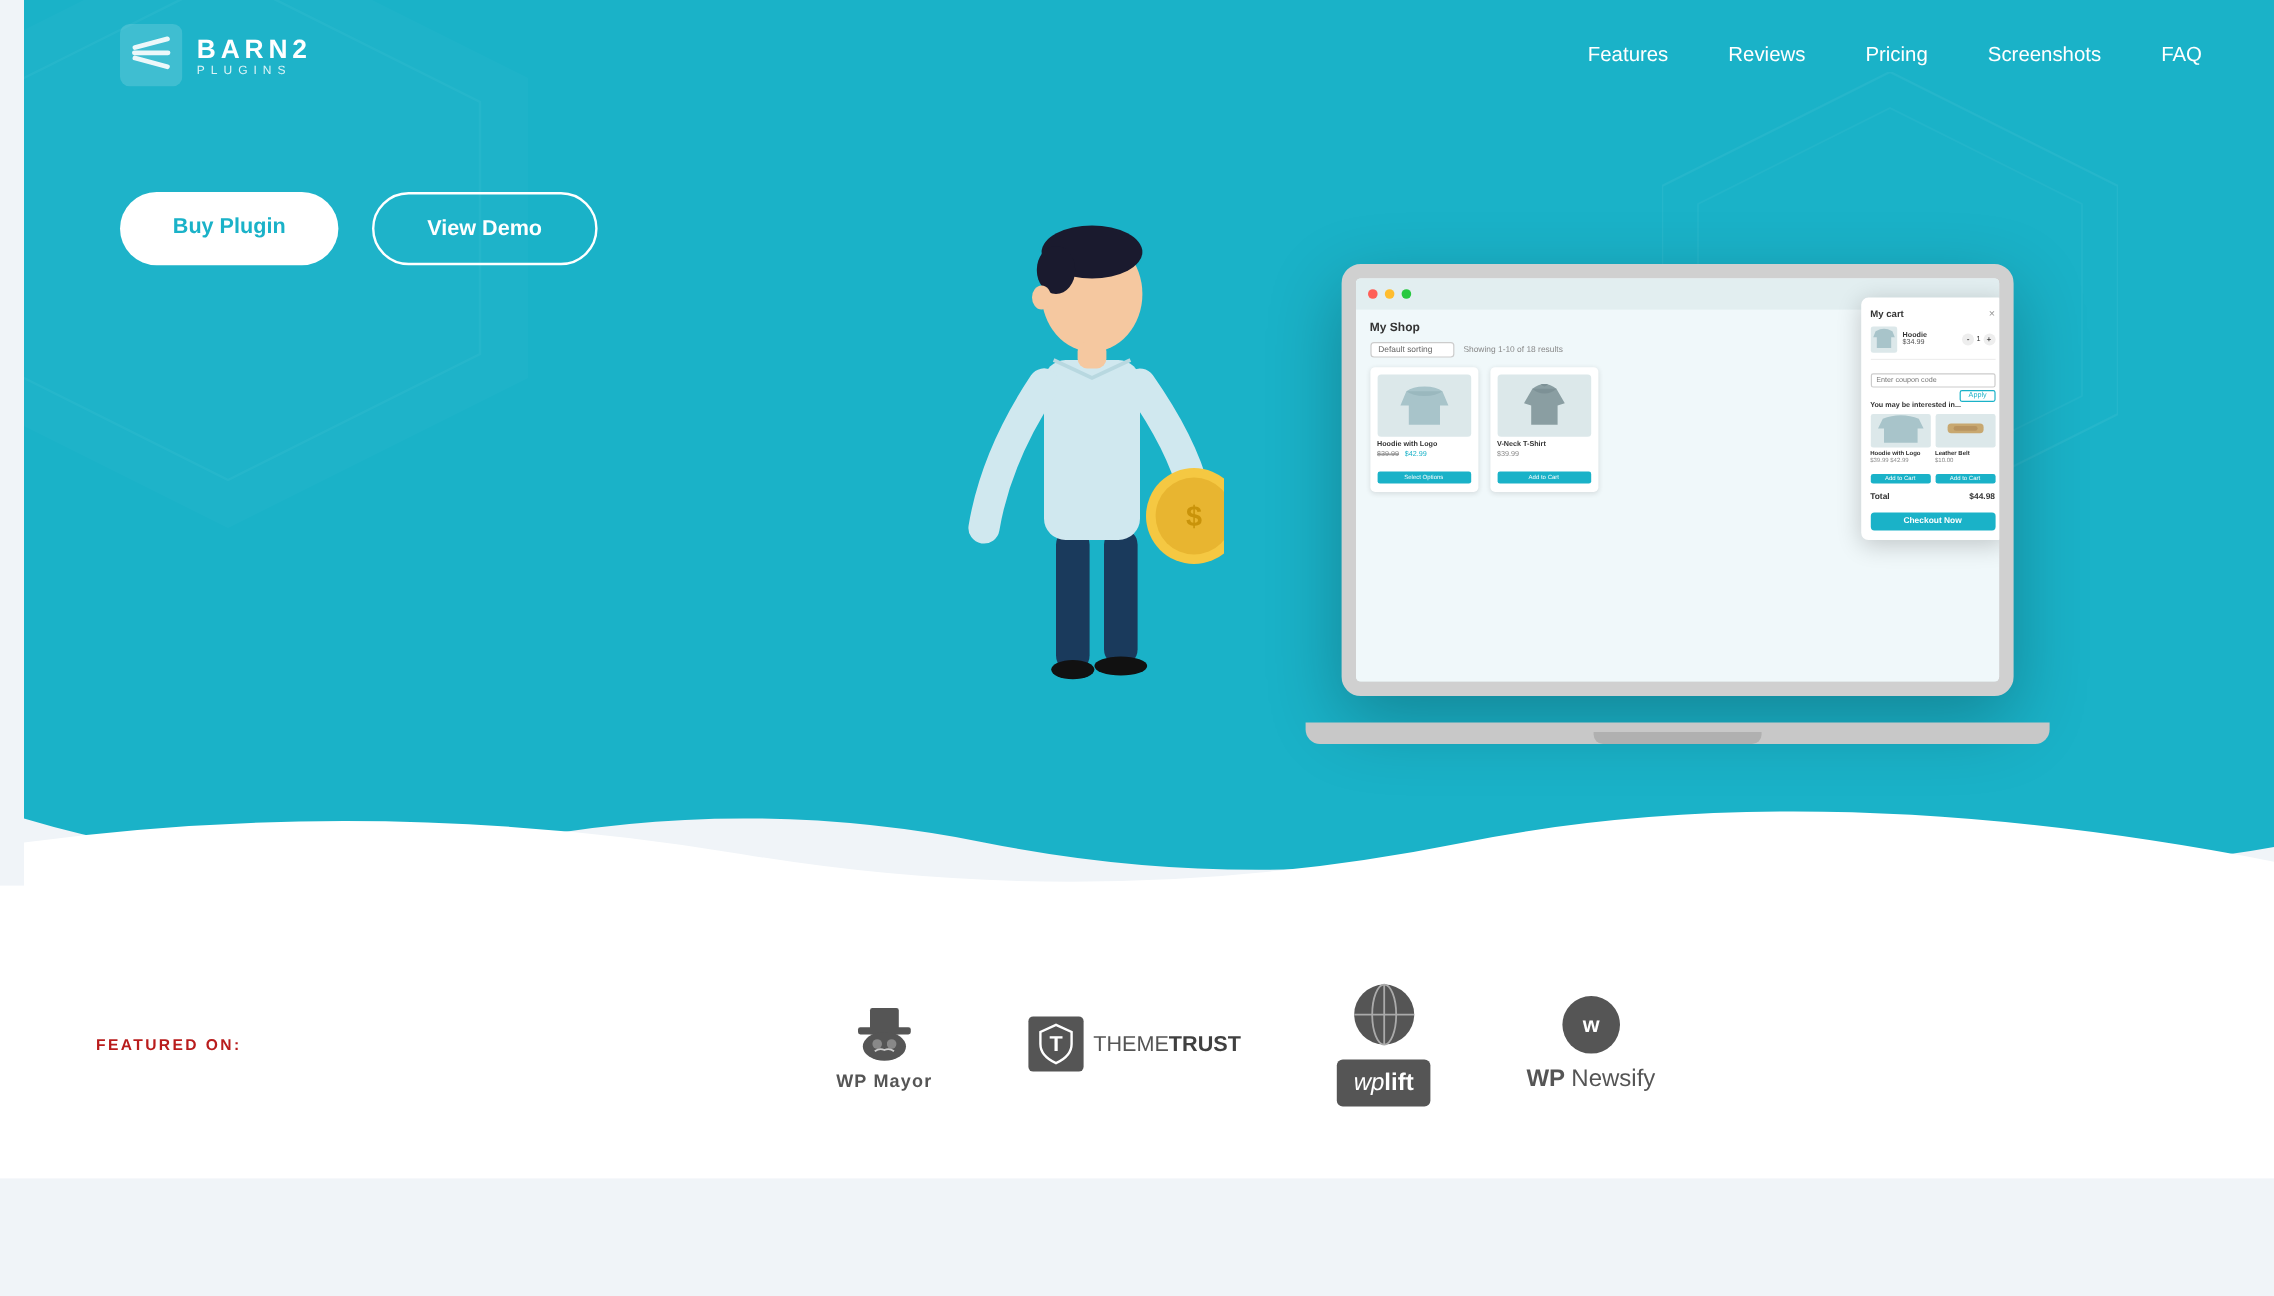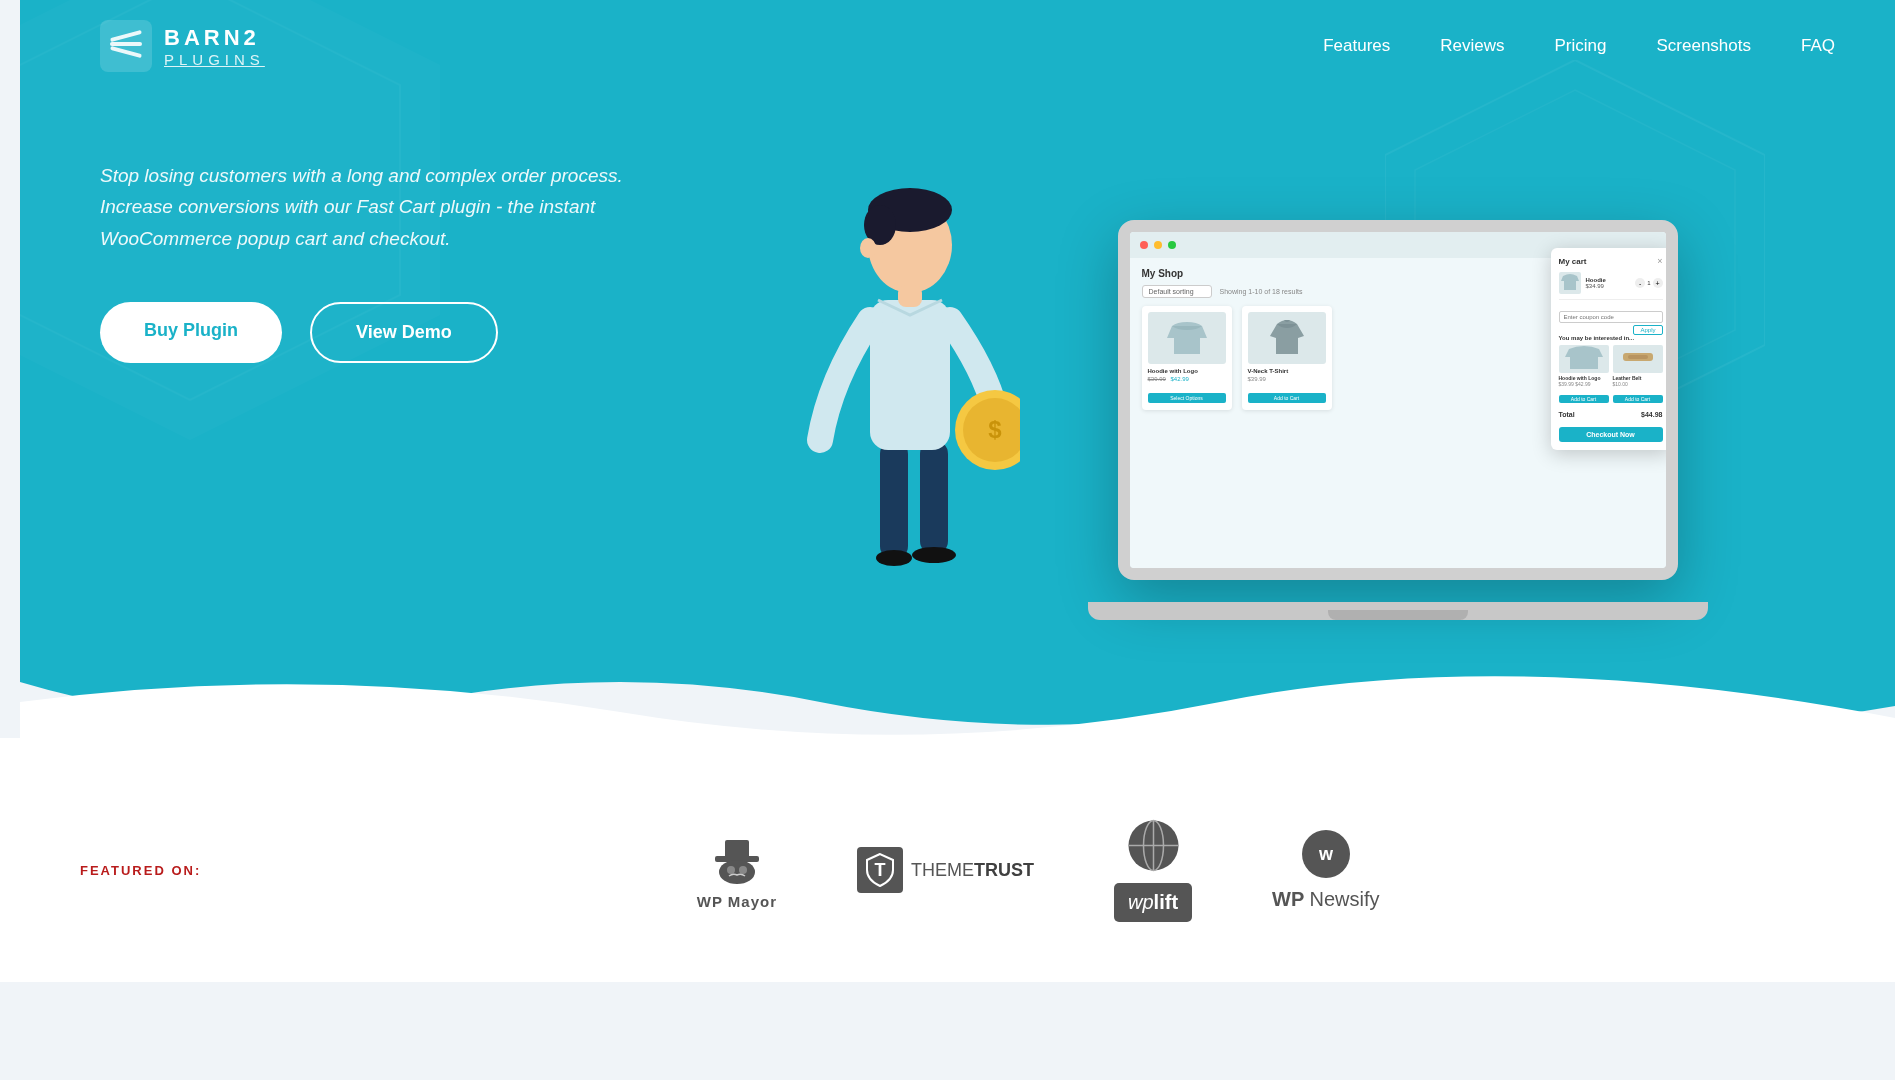--- a/index.html
+++ b/index.html
@@ -33,24 +33,23 @@
     }
 
     .logo-text .barn2 {
       font-size: 22px;
       font-weight: 700;
       letter-spacing: 4px;
       color: #fff;
     }
 
     .logo-text .plugins {
-      font-size: 15px;
+      font-size: 10px;
       letter-spacing: 5px;
       color: rgba(255,255,255,0.85);
-      text-decoration: underline;
     }
 
     nav {
       display: flex;
       gap: 50px;
       align-items: flex-start;
     }
 
     nav a {
       color: #fff;
@@ -626,21 +625,20 @@
       <a href="#reviews">Reviews</a>
       <a href="#pricing">Pricing</a>
       <a href="#screenshots">Screenshots</a>
       <a href="#faq">FAQ</a>
     </nav>
   </header>
 
   <div class="hero-content">
 
     <div class="hero-left">
-      <p class="hero-subtitle">Stop losing customers with a long and complex order process. Increase conversions with our Fast Cart plugin - the instant WooCommerce popup cart and checkout.</p>
       <div class="hero-buttons">
         <a href="#" class="btn-buy">Buy Plugin</a>
         <a href="#" class="btn-demo">View Demo</a>
       </div>
     </div>
 
     <div class="hero-right">
 
       <svg style="position:absolute; bottom:0; left:20px; width:220px; height:520px; z-index:3;" viewBox="0 0 220 520" xmlns="http://www.w3.org/2000/svg">
 

